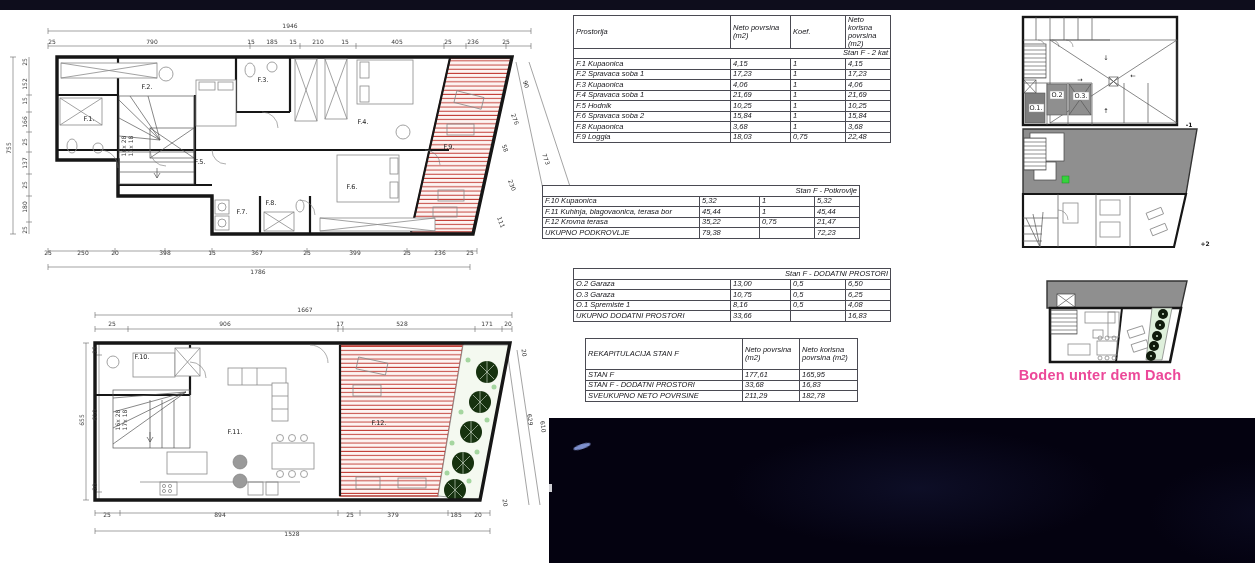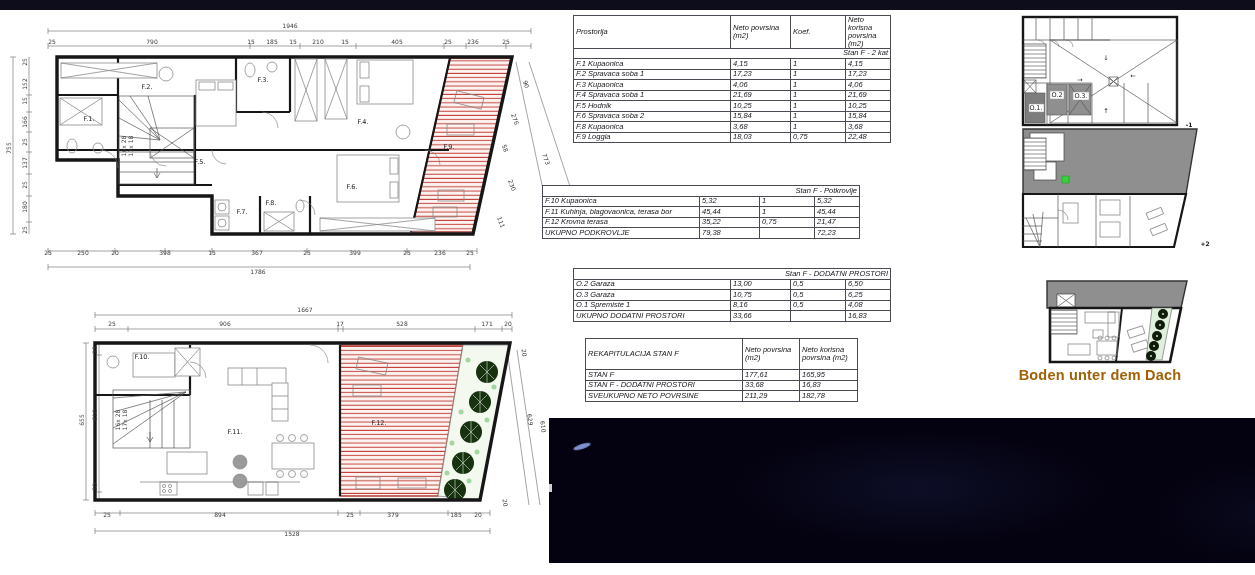--- a/index.html
+++ b/index.html
@@ -21,21 +21,21 @@
   table.areas{position:absolute;border-collapse:collapse;table-layout:fixed;background:#fff;
       font-size:7.5px;font-style:italic;color:#15151a;line-height:1.05;}
   table.areas th,table.areas td{border:1px solid #4a4a52;padding:0 2px;height:9.5px;
       font-weight:normal;text-align:left;vertical-align:middle;overflow:hidden;}
   table.areas thead th{height:22px;white-space:normal;}
   table.areas td{white-space:nowrap;}
   table.areas tr.ttl td{text-align:right;}
   table.rekap thead th{height:30px;}
 
   .caption{position:absolute;left:1015px;top:367px;width:170px;text-align:center;
-      font-weight:bold;font-size:14.5px;color:#a16207;letter-spacing:.2px;}
+      font-weight:bold;font-size:14.5px;color:#ec4899;letter-spacing:.2px;}
   .photo{position:absolute;left:549px;top:418px;width:706px;height:145px;background:#040210;overflow:hidden;}
   .photo .blob1{position:absolute;left:180px;top:10px;width:380px;height:120px;border-radius:50%;
       background:radial-gradient(closest-side,rgba(35,42,90,.30),rgba(0,0,0,0));}
   .photo .blob2{position:absolute;left:600px;top:40px;width:220px;height:110px;border-radius:50%;
       background:radial-gradient(closest-side,rgba(25,30,70,.25),rgba(0,0,0,0));}
   .photo .glint{position:absolute;left:24px;top:26px;width:18px;height:5px;background:#8598d8;
       border-radius:50%;transform:rotate(-18deg);filter:blur(.6px);opacity:.95;}
   .photo .notch{position:absolute;left:0;top:66px;width:3px;height:8px;background:#cfcfd4;}
 </style>
 </head>

